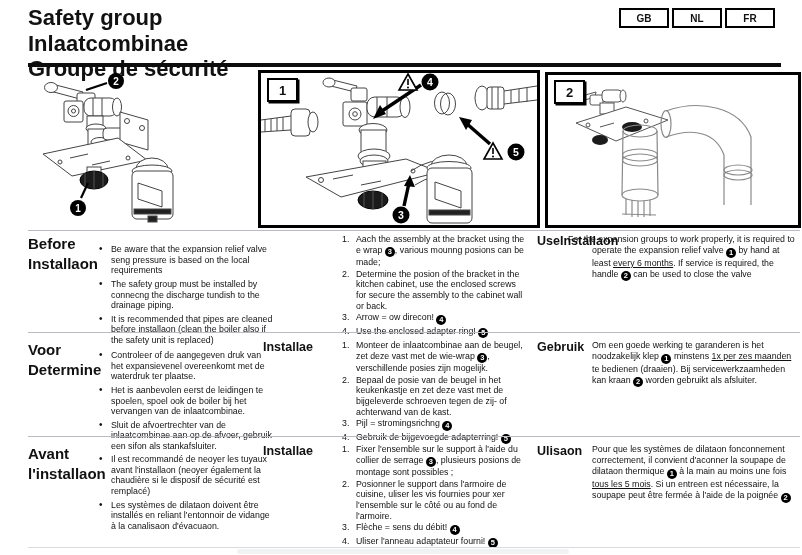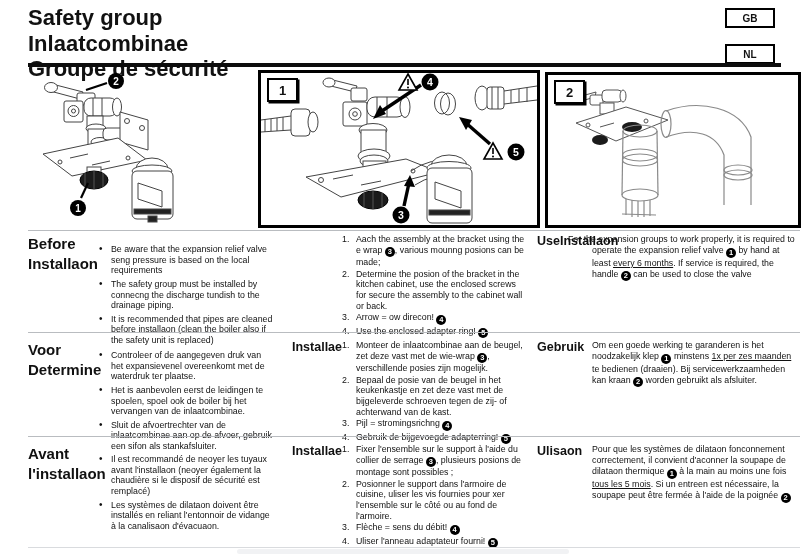--- a/index.html
+++ b/index.html
@@ -1,40 +1,40 @@
 <!DOCTYPE html>
 <html><head>
 <meta charset="utf-8">
 <style>
   html,body{margin:0;padding:0;background:#fff;}
   body{width:802px;height:555px;position:relative;overflow:hidden;
        font-family:"Liberation Sans",sans-serif;color:#111;}
   .abs{position:absolute;}
   
   .title{left:28px;top:5px;font-size:22px;font-weight:700;line-height:1.17;}
-  .badges{right:27px;top:8px;display:flex;flex-direction:column;gap:16px;text-align:center;}
+  .badges{right:27px;top:8px;display:flex;flex-direction:row;gap:3px;text-align:center;}
   .badge{width:46px;height:16px;border:2px solid #000;background:#fff;
          display:flex;align-items:center;justify-content:center;
          font-size:10px;font-weight:700;}
   .rule{left:28px;top:63px;width:753px;height:4px;background:#0d0d0d;}
   
   .figL{left:30px;top:70px;width:225px;height:158px;}
   .fig1{left:258px;top:70px;width:282px;height:158px;border:3px solid #000;box-sizing:border-box;background:#fff;}
   .fig2{left:545px;top:72px;width:256px;height:156px;border:3px solid #000;box-sizing:border-box;background:#fff;}
   .plabel{position:absolute;left:6px;top:5px;width:27px;height:20px;border:2px solid #000;
           box-shadow:1.5px 1.5px 0 #000;background:#fff;font-size:13px;font-weight:700;
           display:flex;align-items:center;justify-content:center;z-index:2;}
   svg{display:block;}
   
   .hr{left:28px;width:772px;height:1px;background:#b9bcc0;}
   .row{left:0;width:802px;}
   .c{position:absolute;top:0;}
   .c1{left:28px;width:58px;font-size:15px;font-weight:700;line-height:1.32;}
   .c2{left:88px;width:176px;font-size:8.8px;line-height:1.21;}
-  .c3{left:292px;width:60px;font-size:12.5px;font-weight:700;white-space:nowrap;}
+  .c3{left:263px;width:60px;font-size:12.5px;font-weight:700;white-space:nowrap;}
   .c4{left:342px;width:184px;font-size:8.8px;line-height:1.21;}
   .c5{left:537px;width:60px;font-size:12.5px;font-weight:700;white-space:nowrap;}
   .c6{left:592px;width:208px;font-size:8.8px;line-height:1.27;}
   .row-en .c6{text-indent:-24px;}
   ul.bullets{list-style:none;margin:10px;padding:0;}
   ul.bullets li{position:relative;padding-left:13px;margin-bottom:3px;}
   ul.bullets li::before{content:"\2022";position:absolute;left:1px;top:-1px;font-size:10px;}
   ol.steps{list-style:none;margin:0;padding:0;counter-reset:s;}
   ol.steps li{position:relative;padding-left:14px;margin-bottom:1px;counter-increment:s;}
   ol.steps li::before{content:counter(s) ".";position:absolute;left:0;}

